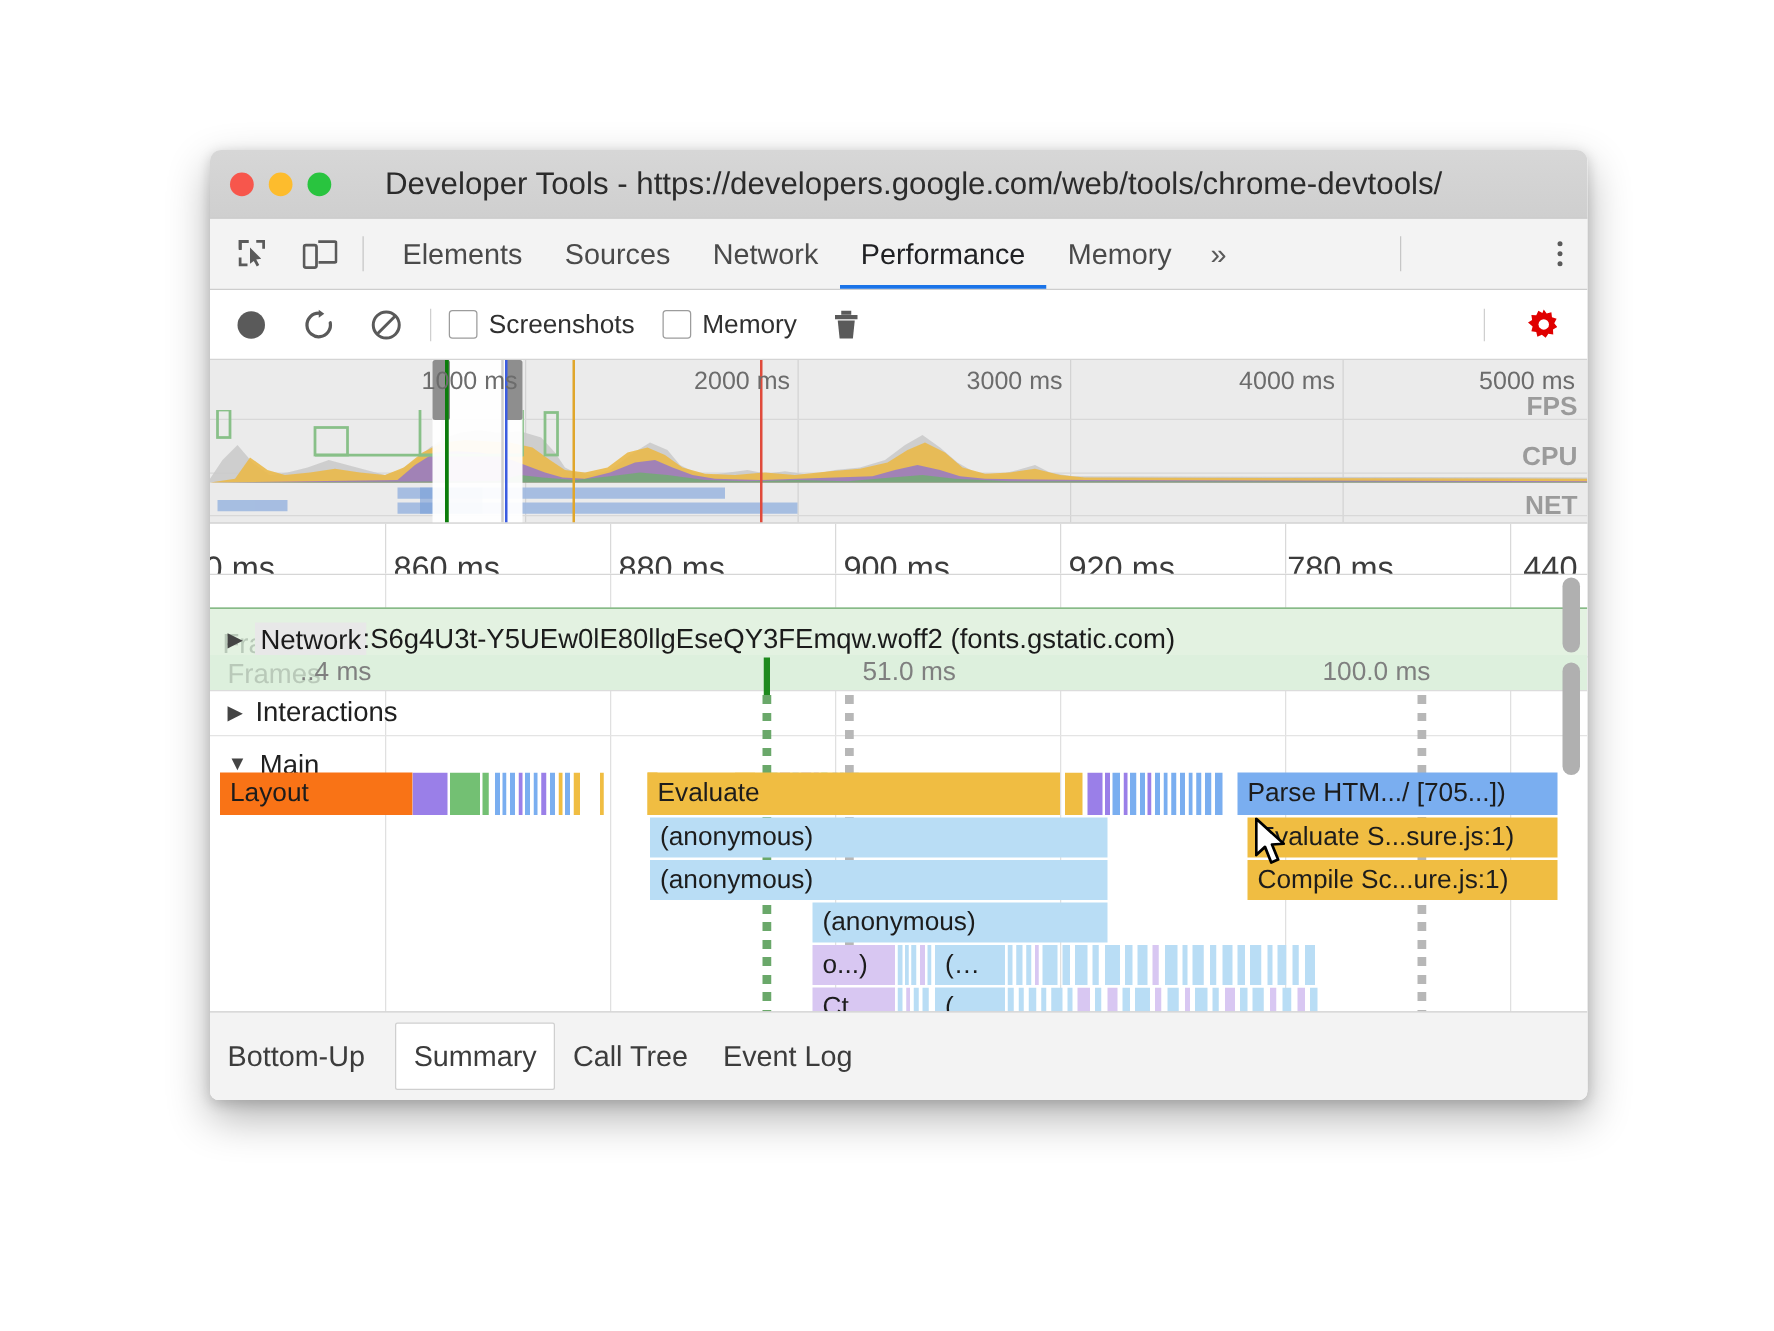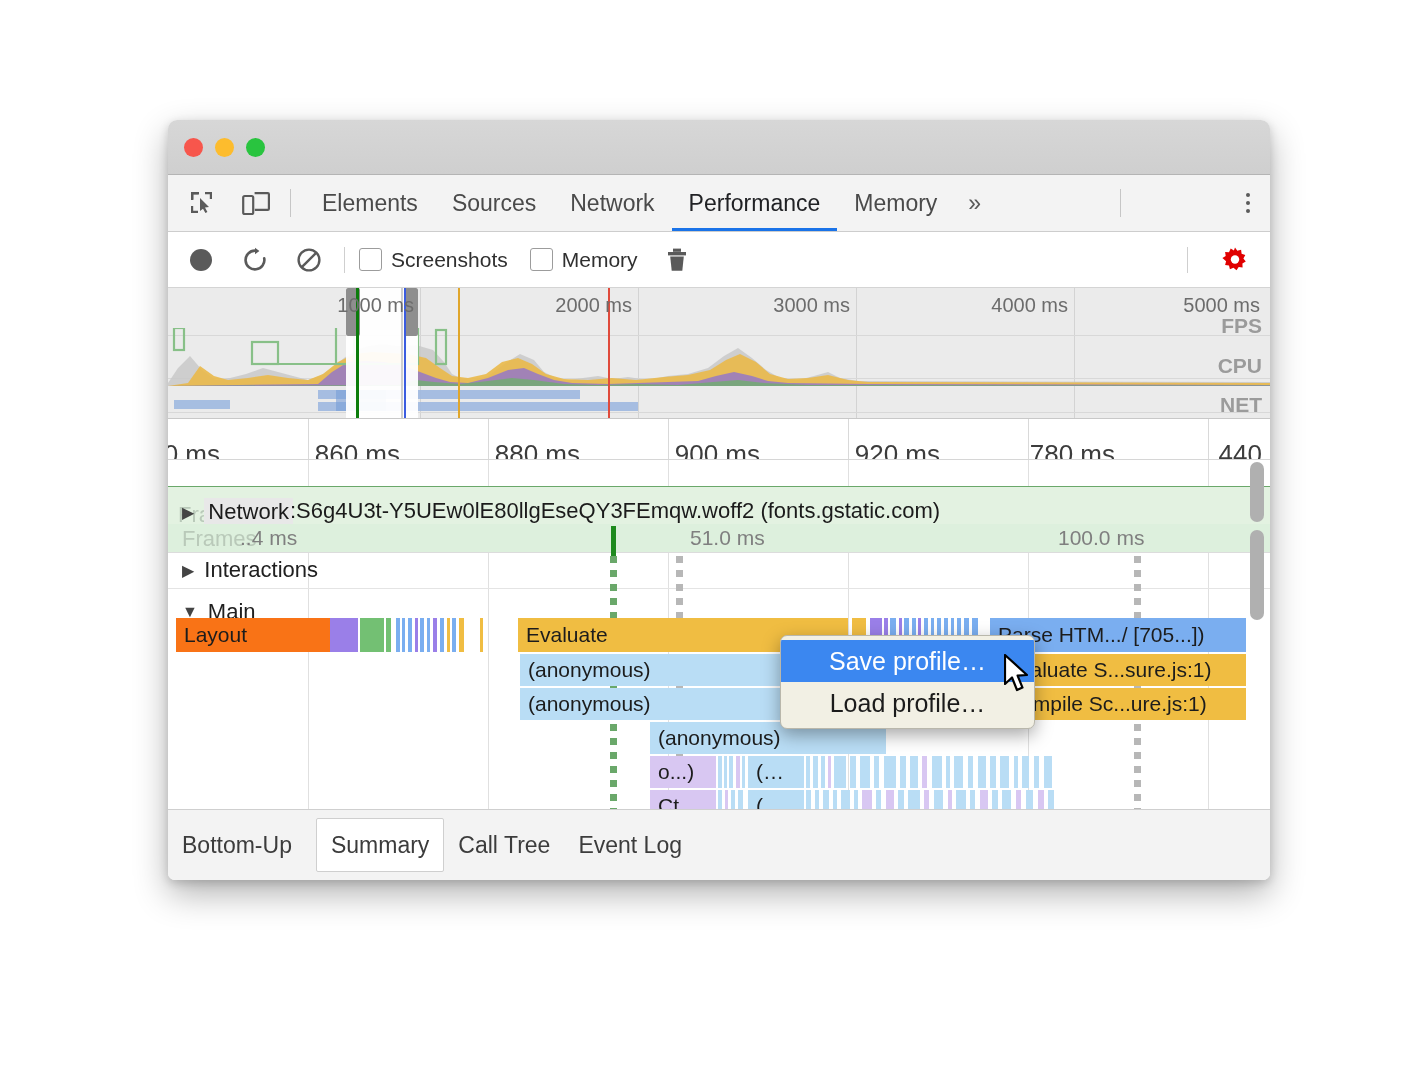--- a/index.html
+++ b/index.html
@@ -142,20 +142,21 @@
 
 <div id="root">
   <div class="window">
 
     <div class="titlebar">
       <div class="lights">
         <span class="light l-red"></span>
         <span class="light l-yellow"></span>
         <span class="light l-green"></span>
       </div>
+      <div class="wtitle">Developer Tools - https://developers.google.com/web/tools/chrome-devtools/</div>
     </div>
 
     <div class="tabstrip">
       <div class="ticon">
         <svg width="26" height="26" viewBox="0 0 26 26">
           <path d="M2 2h8v2.4H4.4V10H2V2z" fill="#5a5a5a"></path>
           <path d="M24 2h-8v2.4h5.6V10H24V2z" fill="#5a5a5a" opacity="0"></path>
           <path d="M2 2h7v2.2H4.2V9H2V2zm14 0h7v7h-2.2V4.2H16V2zM2 16h2.2v4.8H9V23H2v-7z" fill="#5a5a5a"></path>
           <path d="M11 8l9 9-4 .6 2.4 4.4-2 1.1-2.4-4.4L11 21V8z" fill="#5a5a5a"></path>
         </svg>
@@ -491,24 +492,20 @@
         <i style="left:208px;width:4px;background:#d8c7f2"></i>
         <i style="left:216px;width:5px;background:#d8c7f2"></i>
         <i style="left:225px;width:4px;background:#d8c7f2"></i>
         <i style="left:234px;width:6px;background:#d8c7f2"></i>
       </div>
 
       <div class="sbar" style="top:2px;height:60px"></div>
       <div class="sbar" style="top:70px;height:90px"></div>
     </div>
 
-    <div class="ctxmenu">
-      <div class="ctxitem sel">Save profile…</div>
-      <div class="ctxitem">Load profile…</div>
-    </div>
     <svg class="cursor" viewBox="0 0 26 40">
       <path d="M1,1 L1,30 L8,23.5 L13,36 L18.5,33.6 L13.6,21.6 L23,21 Z" fill="#ffffff" stroke="#000000" stroke-width="2.2" stroke-linejoin="round"></path>
     </svg>
 
     <div class="bottom">
       <div class="btab">Bottom-Up</div>
       <div class="btab sel">Summary</div>
       <div class="btab">Call Tree</div>
       <div class="btab">Event Log</div>
     </div>

